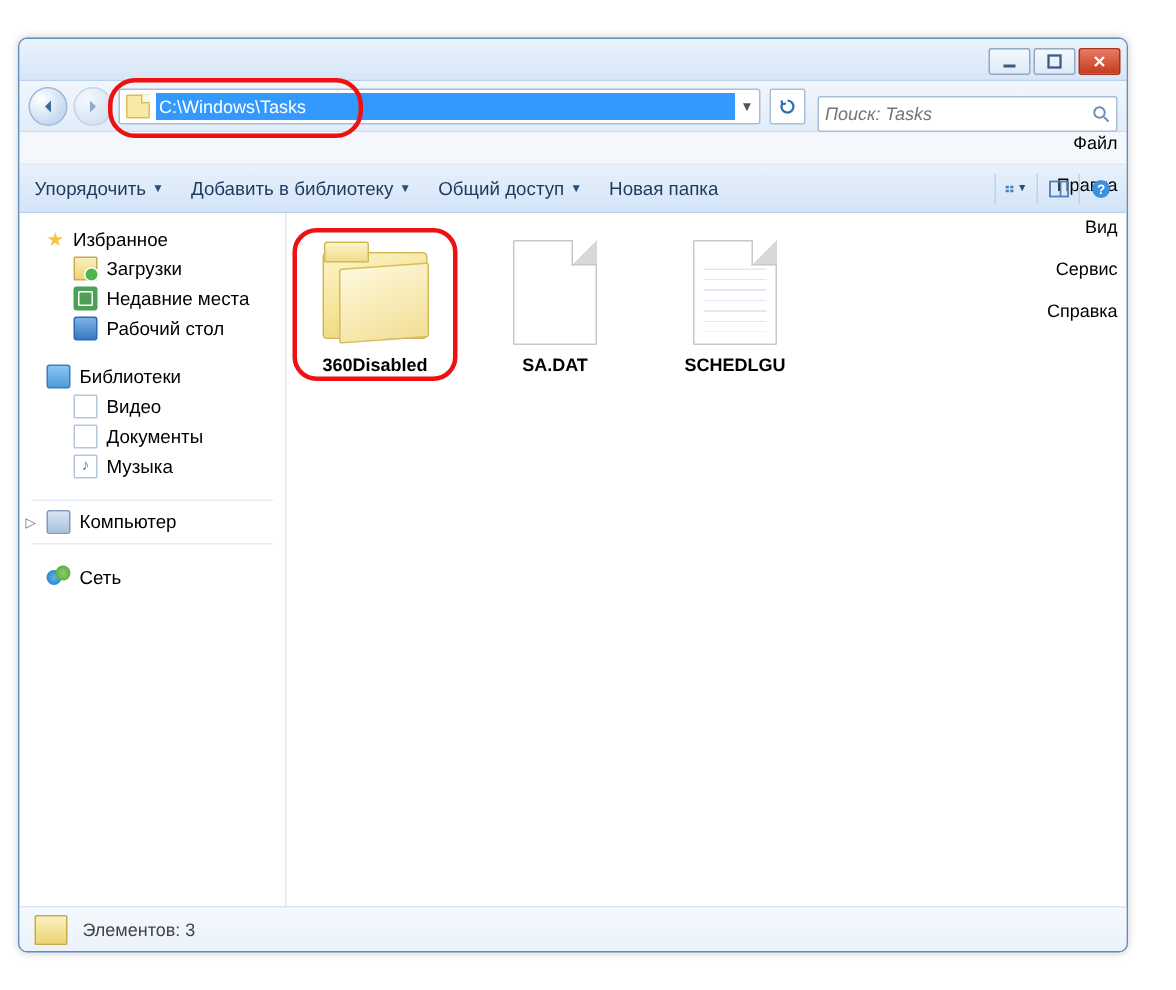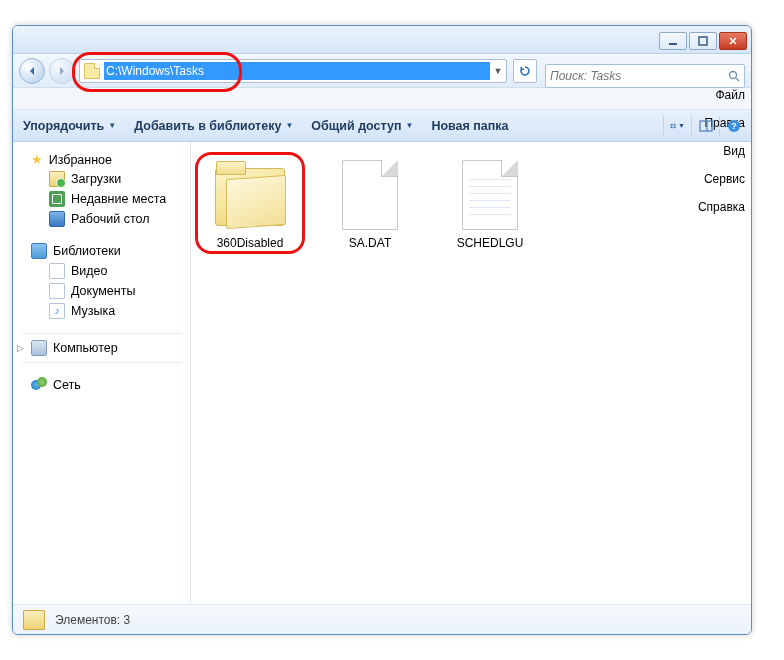--- a/index.html
+++ b/index.html
@@ -47,21 +47,21 @@
 .searchbox { width:200px;height:24px;border:1px solid #A8BFD7;background:#fff;display:flex;align-items:center;margin-left:4px;padding:0 4px;border-radius:2px; gap:16px;margin-top:11px;}
 .searchbox input{border:none;outline:none;flex:1;font-size:12px;font-style:italic;color:#888;}
 .searchbox svg{width:12px;height:12px;fill:#6A8DB5;}
 
 
 .menubar { height:22px; background:#F4F8FD; display:flex; align-items:flex-end; padding:0 6px; gap:14px; font-size:12px; border-bottom:1px solid #E0E8F2;flex-direction:column;}
 .menubar span{cursor:default;}
 
 
 .toolbar { height:32px; background:linear-gradient(#E8F1FB,#D3E4F8); border-bottom:1px solid #B9CDE6; display:flex; align-items:center; padding:0 10px; gap:18px; font-size:12.5px; color:#1F3A5E;}
-.tbtn{display:flex;align-items:center;gap:4px;cursor:default;font-weight:bold;}
+.tbtn{display:flex;align-items:center;gap:4px;cursor:default;}
 .tbtn .drop{font-size:8px;color:#2A507A;}
 .toolbar-right{margin-left:auto;display:flex;gap:6px;}
 .ticon{width:22px;height:20px;display:flex;align-items:center;justify-content:center;border-left:1px solid #C0D2E8;padding-left:6px;}
 .ticon svg{width:14px;height:14px;}
 
 
 .body { display:flex; height: calc(100% - 28px - 34px - 22px - 32px - 30px); }
 .sidebar { width:178px; background:#fff; border-right:1px solid #E0E8F2; padding:8px 0; overflow:hidden;}
 .navgroup{margin-bottom:12px;}
 .navhead{display:flex;align-items:center;gap:6px;padding:2px 10px 2px 18px;font-size:12.5px;cursor:default; position:relative;}
@@ -77,21 +77,21 @@
 .ic-lib{background:linear-gradient(#8CC6F2,#4F9BD9);border-radius:2px;border:1px solid #3A7BC2;}
 .ic-doc{background:#fff;border:1px solid #B5C6DA;border-radius:1px;}
 .ic-img{background:linear-gradient(#A2D48E,#6FB85A);border-radius:2px;border:1px solid #4E9A3E;}
 .ic-music{background:#fff;border:1px solid #B5C6DA;border-radius:1px;color:#3A7BD0;font-size:10px;text-align:center;line-height:14px;}
 .ic-comp{background:linear-gradient(#D9E5F2,#A8C1DD);border:1px solid #7E9BBD;border-radius:2px;}
 .ic-net{position:relative;}
 .ic-net::before{content:"";position:absolute;width:10px;height:10px;background:radial-gradient(#5FB5E8,#1976C2);border-radius:50%;left:0;top:3px;}
 .ic-net::after{content:"";position:absolute;width:10px;height:10px;background:radial-gradient(#8FD070,#4A9E30);border-radius:50%;left:6px;top:0;}
 .sep{height:1px;background:#E8EDF4;margin:4px 8px;}
 
-.content { flex:1; padding:18px 10px; display:flex; align-items:flex-start; gap:22px;}
+.content { flex:1; padding:18px 10px; display:flex; align-items:flex-start; gap:22px;font-weight:bold;}
 .item { width:98px; text-align:center; font-size:12px; }
 .item .thumb{width:80px;height:70px;margin:0 auto 6px;position:relative;}
 .folder-big{width:70px;height:58px;background:linear-gradient(160deg,#FDF3C9 0%,#F5E49A 50%,#E8CE6E 100%);border:1px solid #D4B858;border-radius:3px;position:relative;top:8px;left:5px;}
 .folder-big::before{content:"";position:absolute;left:0;top:-8px;width:28px;height:12px;background:linear-gradient(#FDF3C9,#F0DC8E);border:1px solid #D4B858;border-radius:2px 2px 0 0;}
 .folder-big::after{content:"";position:absolute;right:-2px;bottom:-2px;width:58px;height:48px;background:linear-gradient(160deg,#FEF8DC,#F2DF95);border:1px solid #D9BD5C;border-radius:2px;transform:skewY(-4deg);}
 .item.highlighted{position:relative;}
 .item.highlighted::before{content:"";position:absolute;left:-6px;top:-8px;right:-6px;bottom:-4px;border:3px solid #E11;border-radius:16px;}
 .file-icon{width:56px;height:70px;background:#fff;border:1px solid #C8C8C8;margin:0 auto;position:relative;border-radius:1px;}
 .file-icon::before{content:"";position:absolute;right:-1px;top:-1px;width:16px;height:16px;background:linear-gradient(135deg,#fff 48%,#D8D8D8 52%);border-left:1px solid #C8C8C8;border-bottom:1px solid #C8C8C8;}
 .file-icon.lined::after{content:"";position:absolute;left:6px;right:6px;top:18px;bottom:8px;background:repeating-linear-gradient(#E2E8F2 0 1px,transparent 1px 7px);}

